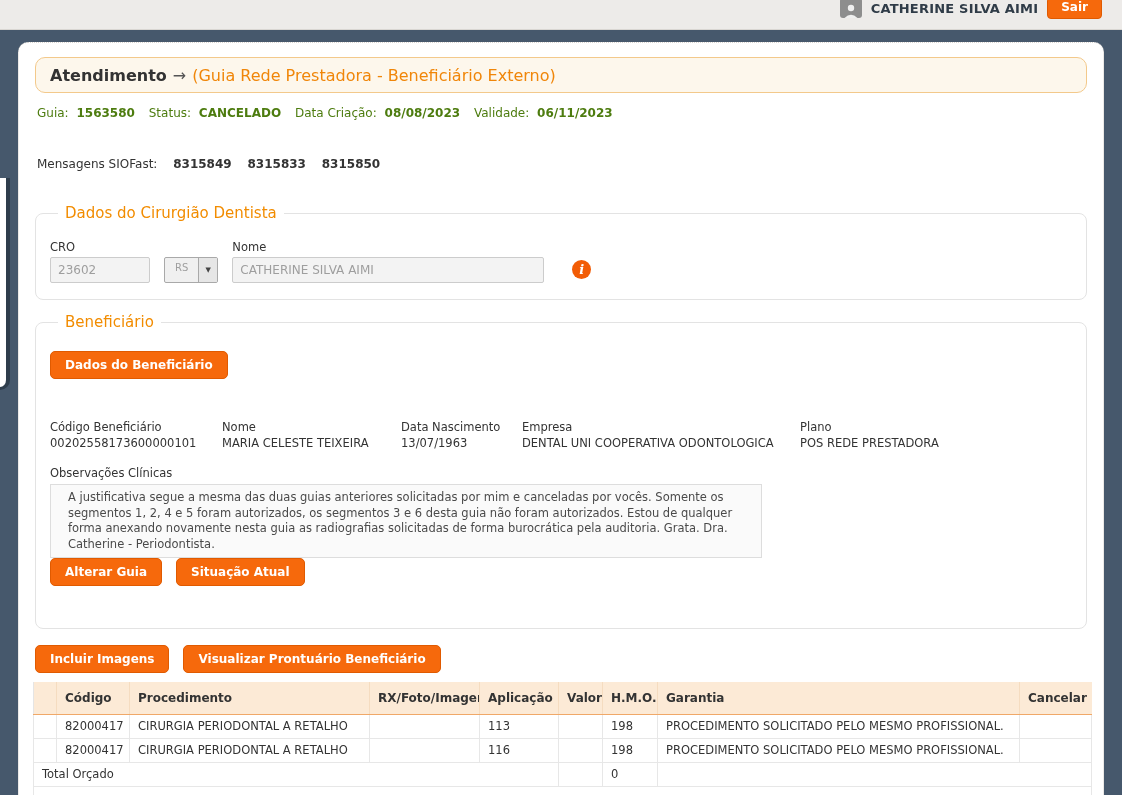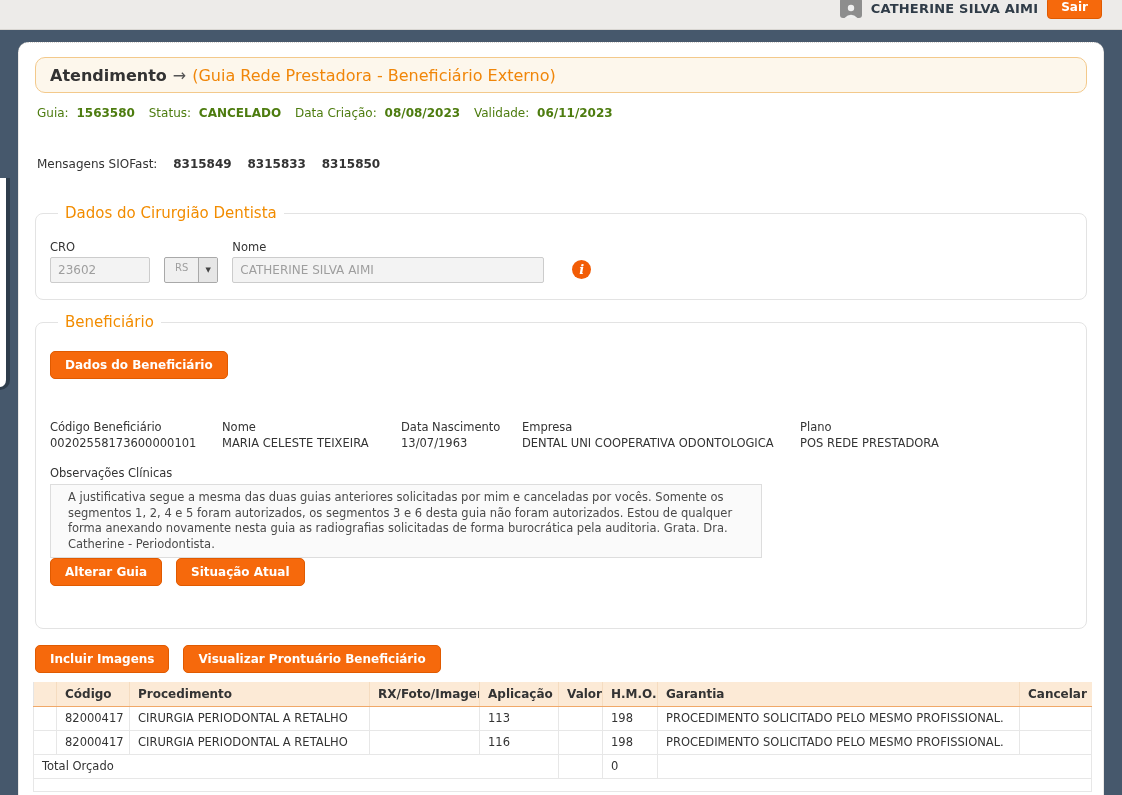--- a/index.html
+++ b/index.html
@@ -114,21 +114,21 @@
   .benef-actions { display:flex; gap:14px; }
   
   .table-actions { margin:16px 0 0 2px; display:flex; gap:14px; }
   
   table.proc {
     margin-top:9px; width:1058px; border-collapse:collapse; table-layout:fixed;
     font-size:11.5px;
   }
   table.proc th {
     background:#fcead6; text-align:left; font-weight:bold; font-size:12px;
-    padding:4px 8px; height:24px; border-bottom:1px solid #f0a868;
+    padding:4px 8px; height:32px; border-bottom:1px solid #f0a868;
     border-left:1px solid #f5dcc0; white-space:nowrap; overflow:hidden;
   }
   table.proc th:first-child { border-left:1px solid #e5e5e5; }
   table.proc td {
     background:#fff; padding:3px 8px; height:24px;
     border:1px solid #e7e7e7; white-space:nowrap; overflow:hidden;
   }
   .col-ind{width:23px;} .col-cod{width:73px;} .col-proc{width:240px;}
   .col-rx{width:110px;} .col-apl{width:79px;} .col-val{width:44px;}
   .col-hmo{width:55px;} .col-gar{width:362px;} .col-can{width:72px;}

